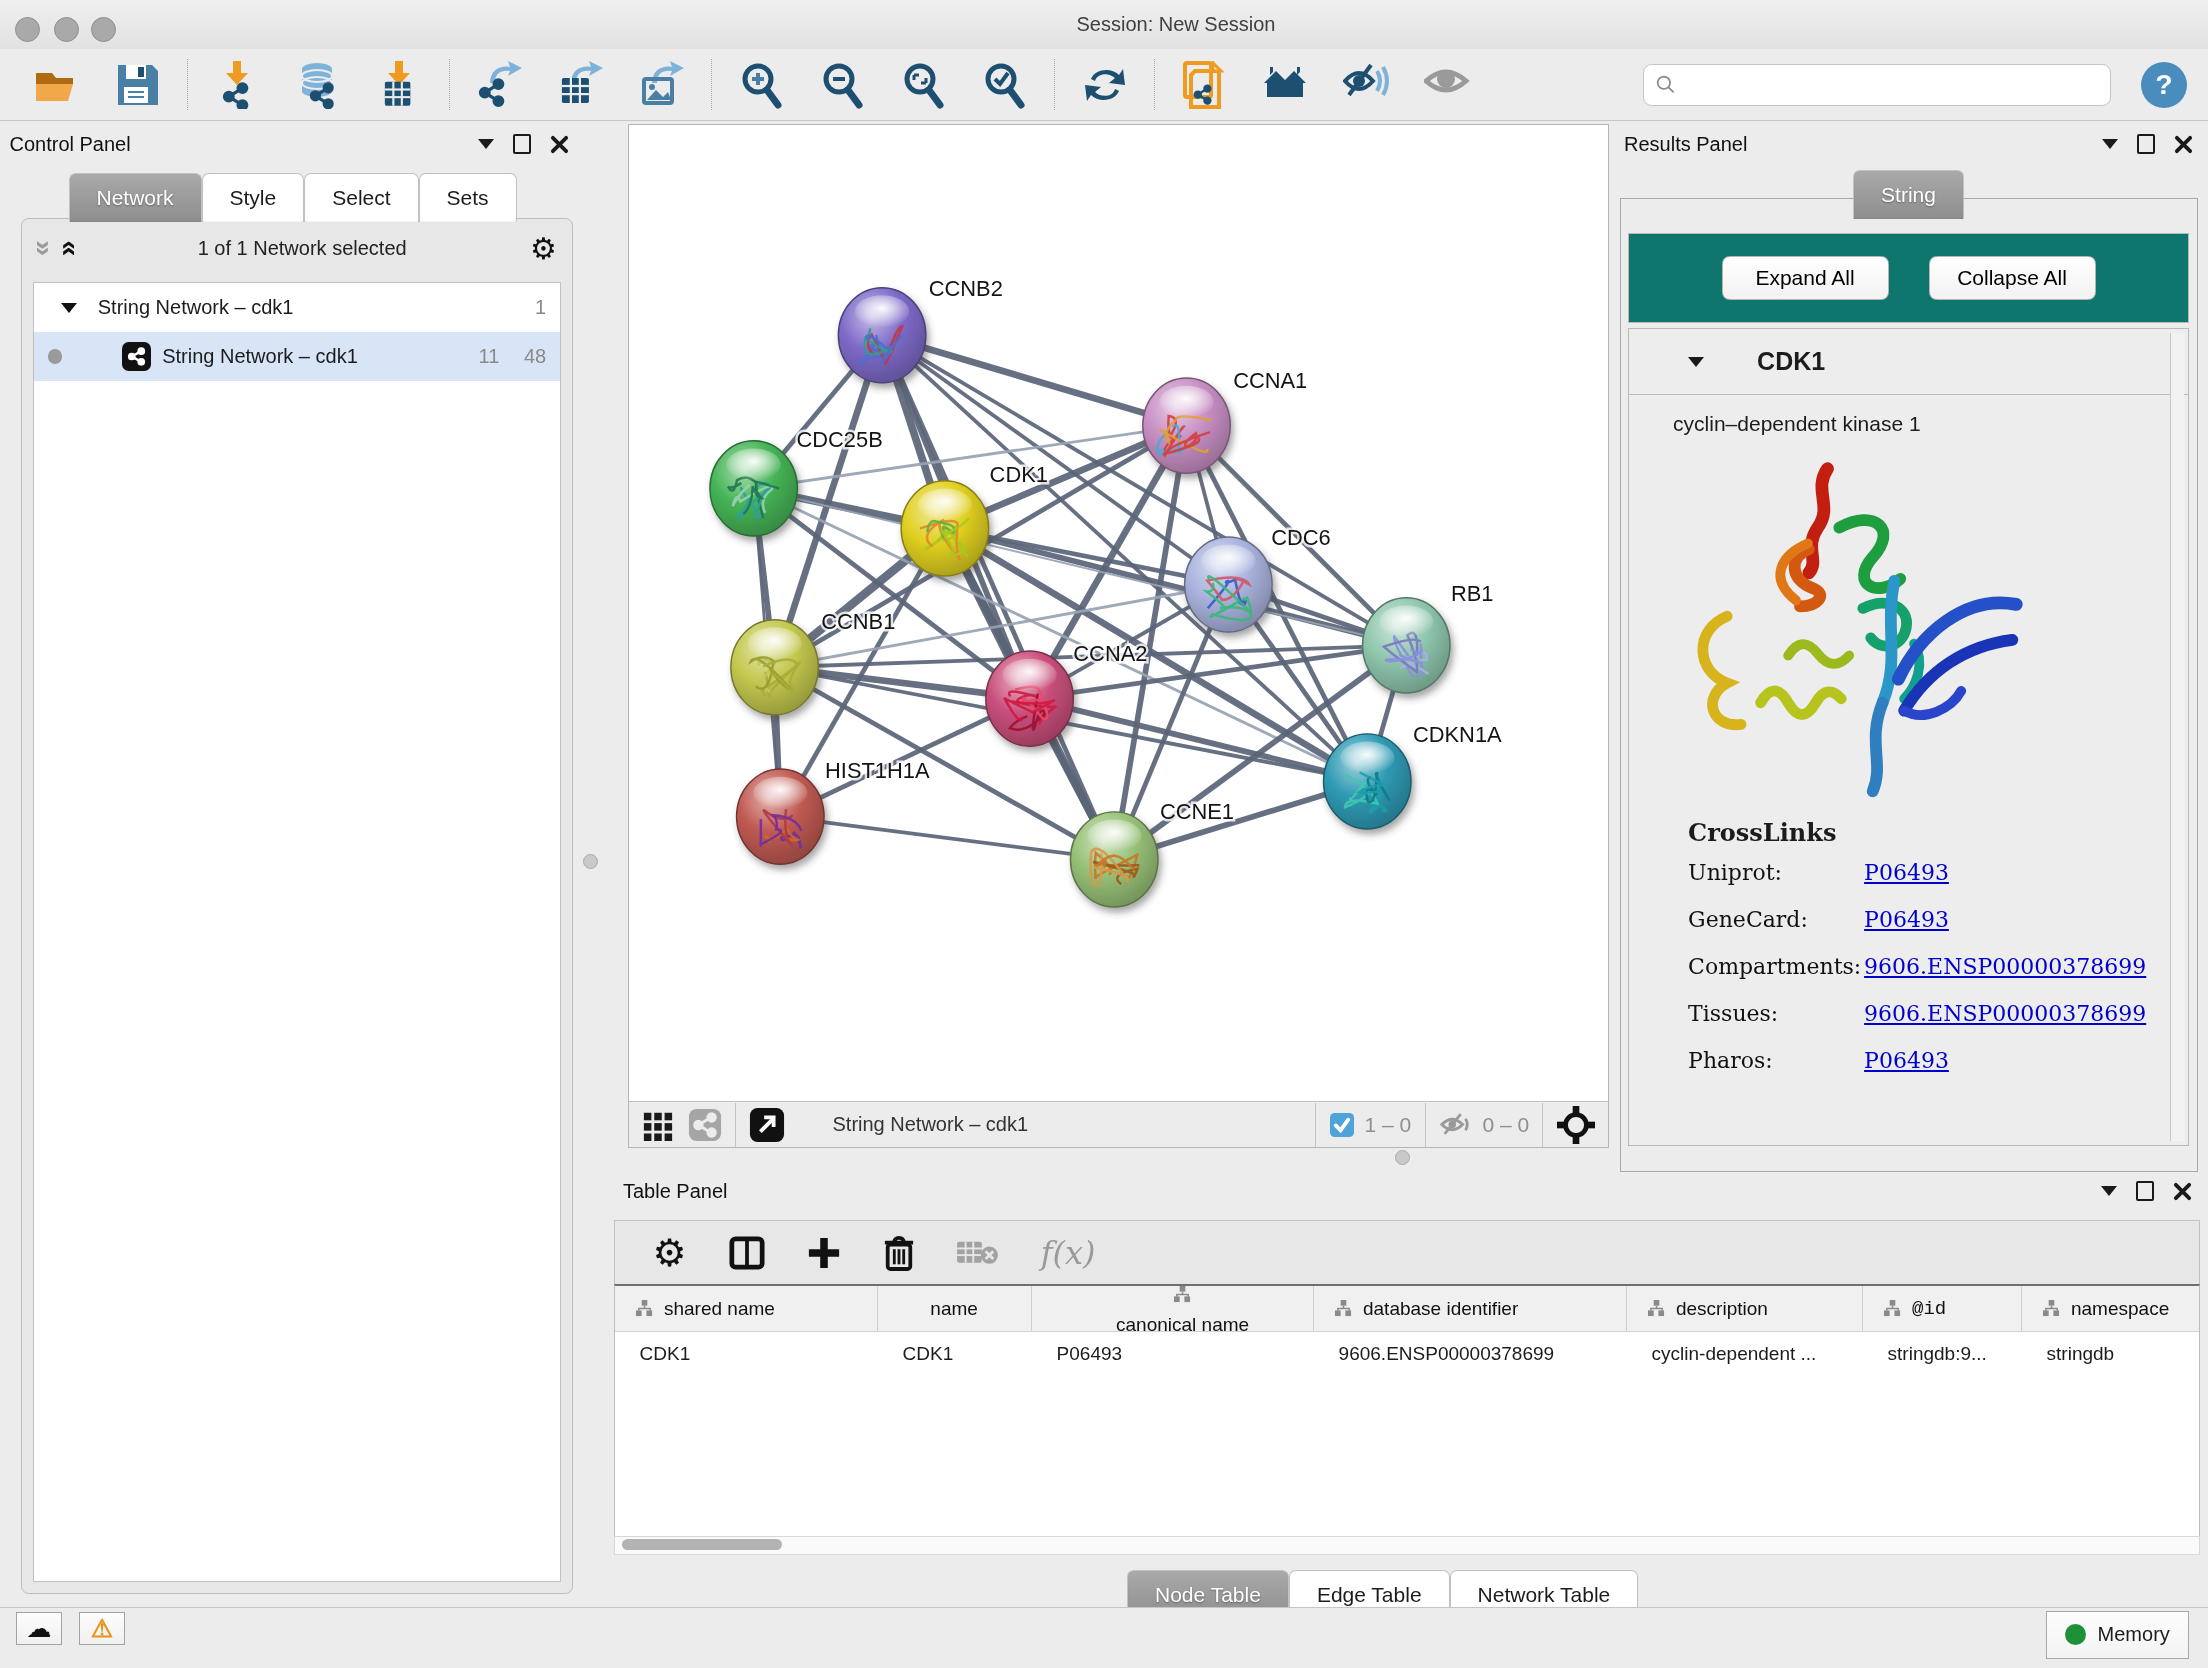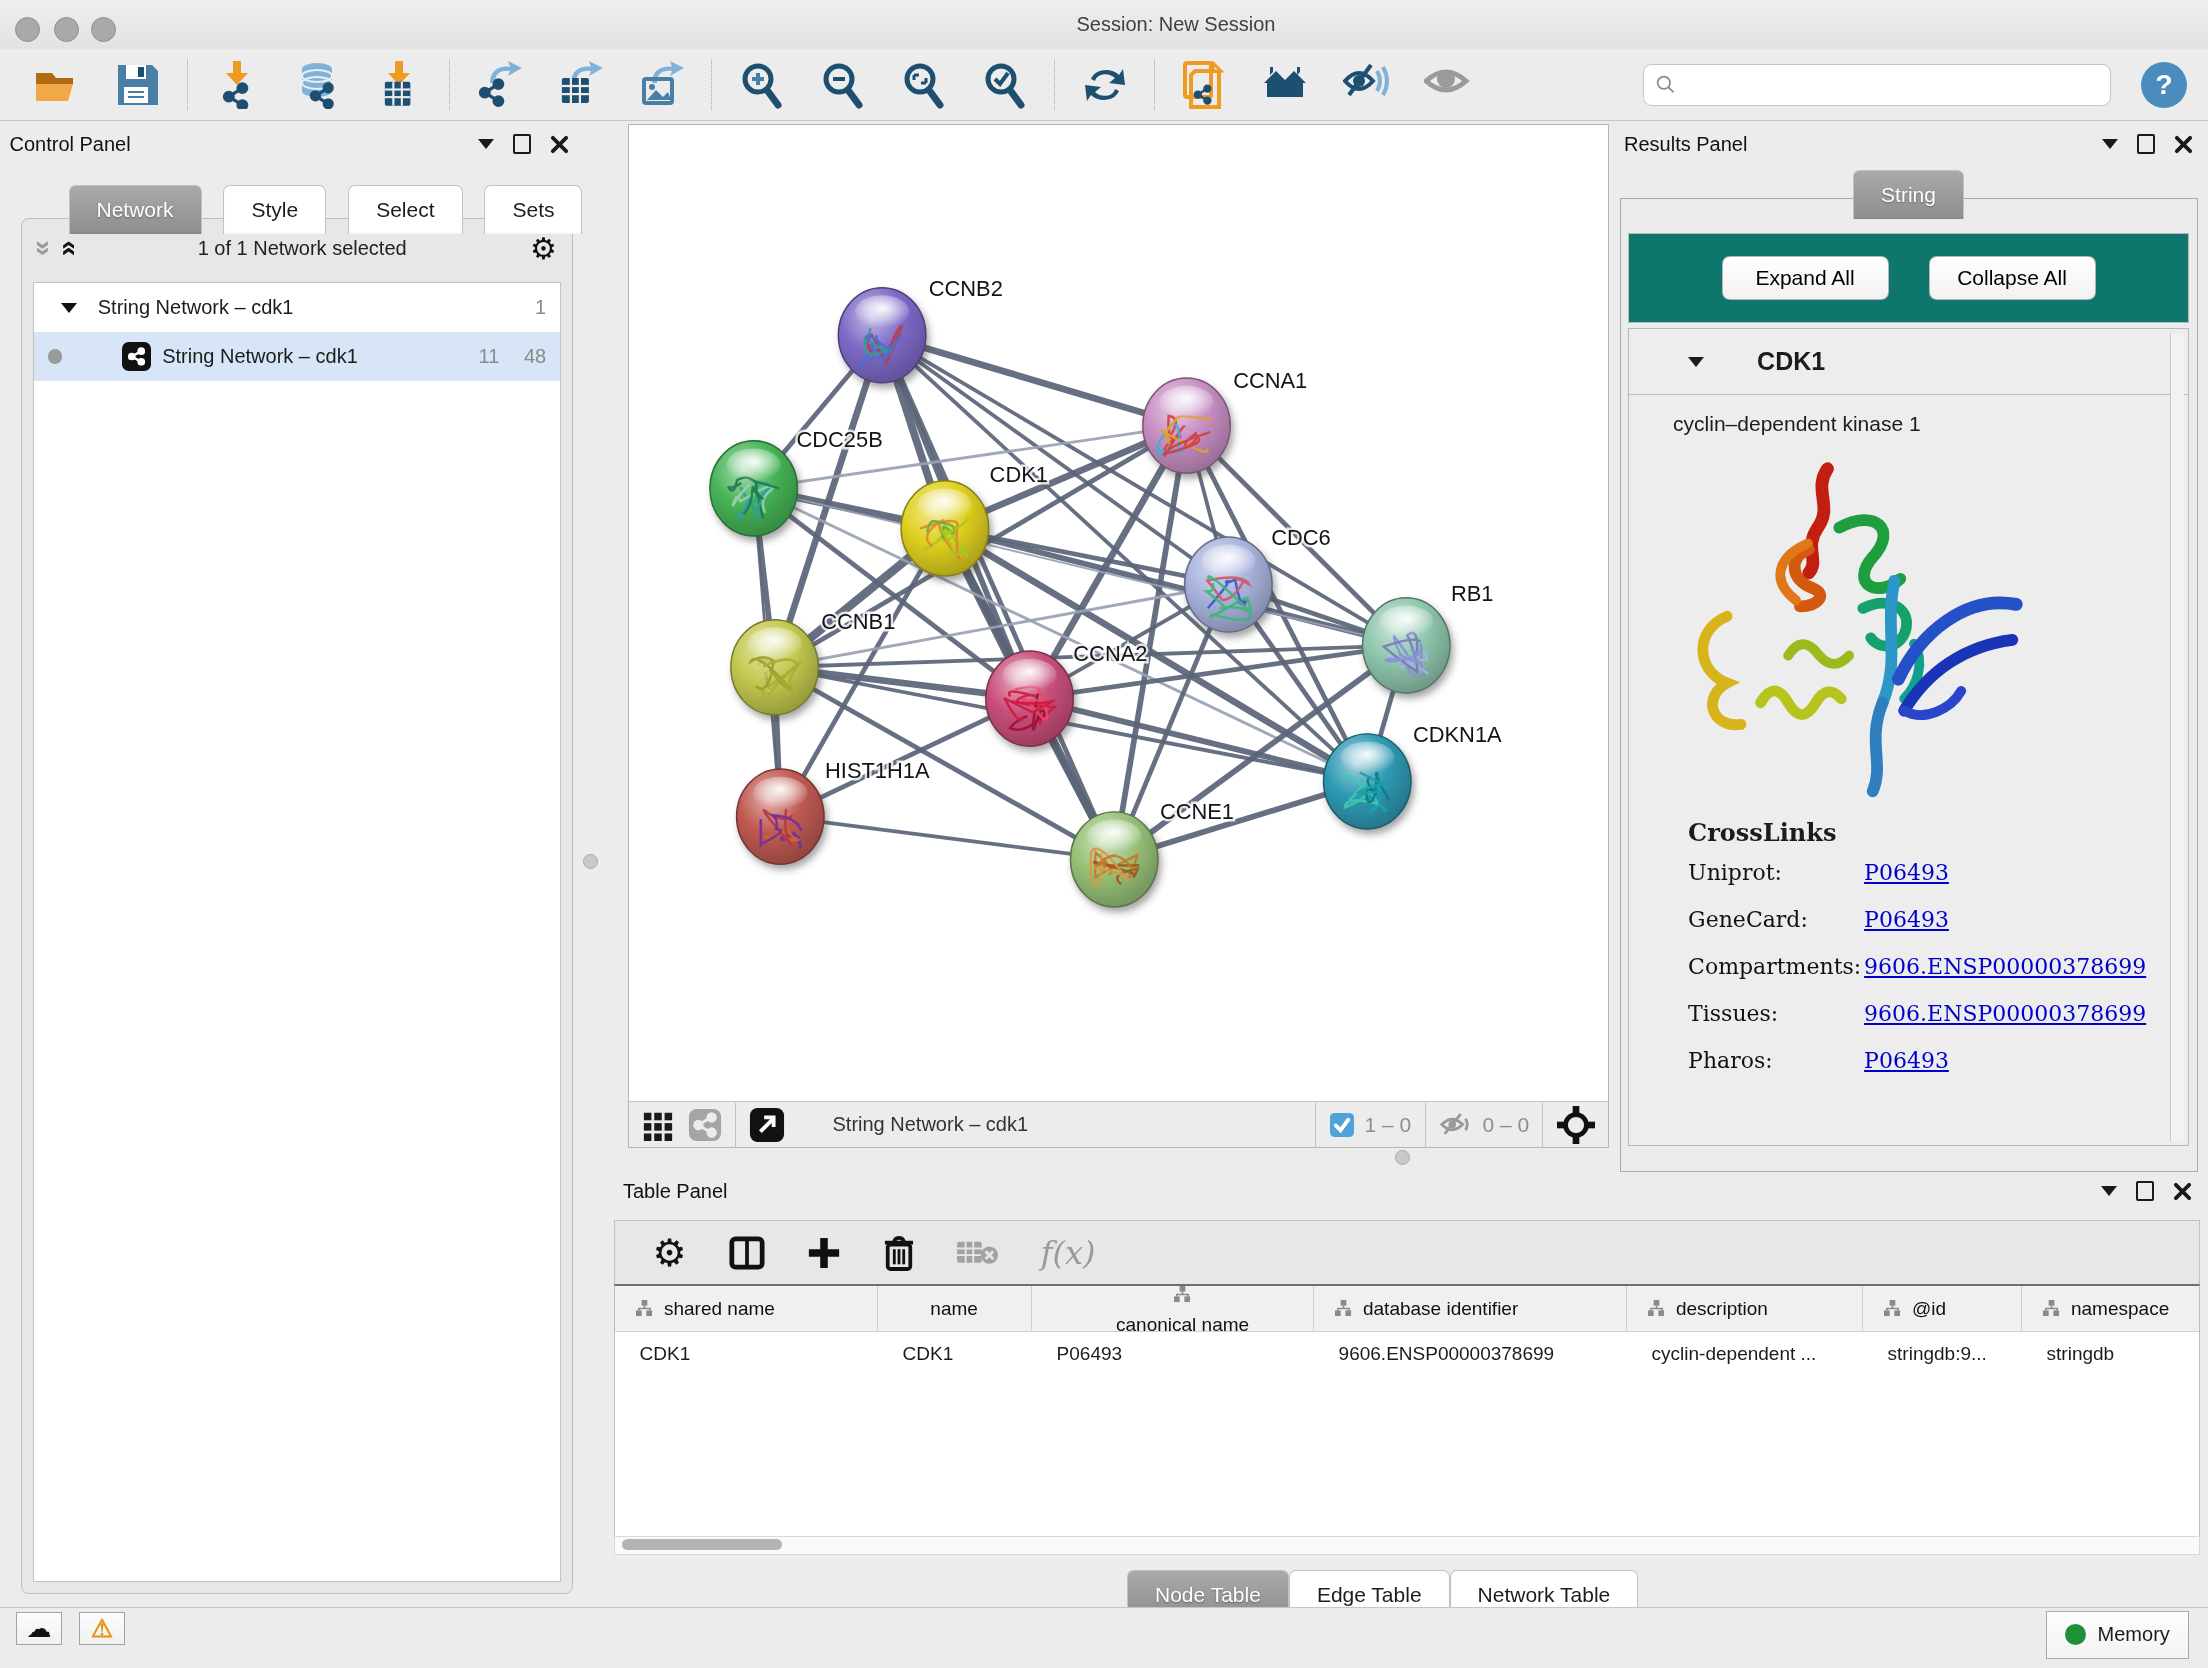--- a/index.html
+++ b/index.html
@@ -30,21 +30,21 @@
             border-top:10.5px solid #1a1a1a;}
   .float-ic{width:14.3px;height:16px;border:2.9px solid #1a1a1a;border-radius:1.9px;}
   
   .tab{height:48px;padding:0 27px;display:flex;align-items:center;justify-content:center;
        font-size:21px;background:#fff;border:1px solid #c2c2c2;border-bottom:none;
        border-radius:6.7px 6.7px 0 0;cursor:pointer;box-shadow:0 -1px 1.9px rgba(0,0,0,.06) inset;}
   .tab.sel{background:linear-gradient(#a9a9a9,#8e8e8e);color:#fff;text-shadow:0 1px 1.9px rgba(0,0,0,.35);}
   
   .control-panel{left:9.5px;top:124px;width:573px;height:1472px;}
   .cp-head{display:flex;align-items:center;height:40px;}
-  .cp-tabs{display:flex;margin-left:59px;margin-top:21px;position:relative;z-index:2;justify-content:space-between;}
+  .cp-tabs{display:flex;margin-left:59px;margin-top:9px;position:relative;z-index:2;}
   .cp-group{position:absolute;left:11.4px;top:94px;width:550px;height:1374px;background:#e7e7e7;
             border:1px solid #bdbdbd;border-radius:7.6px;}
   .cp-sub{display:flex;align-items:center;height:59px;padding:0 15px;}
   .chev{font-size:28.5px;font-weight:bold;line-height:1;display:inline-block;}
   .cp-sub .title{flex:1;text-align:center;font-size:20px;color:#222;}
   .gear{font-size:30px;color:#111;cursor:pointer;line-height:1;}
   .net-list{position:absolute;left:11.4px;top:63px;right:11.4px;bottom:11.4px;background:#fff;
             border:1px solid #c2c2c2;}
   .net-row{display:flex;align-items:center;height:49px;font-size:20px;padding:0 13.3px;gap:11.4px;}
   .net-row.sel{background:#d7e5f7;}
@@ -852,21 +852,21 @@
                 <rect x="0" y="11" width="6" height="6"></rect>
                 <rect x="11" y="11" width="6" height="6"></rect>
               </g>
  <g stroke="#8a8a8a" stroke-width="1.6" fill="none">
                 <path d="M9,6 v3 M3,11 v-2 h12 v2"></path>
               </g>
             </svg>
           </span>
           <span>description</span>
         </div>
-        <div class="th" style="width: 159px;">
+        <div class="th" style="width: 159px; font-family: Liberation Mono, monospace;">
           <span style="display:inline-flex">
             <svg width="17" height="17" viewBox="0 0 18 18">
               <g fill="#8a8a8a">
  <rect x="6" y="0" width="6" height="6"></rect>
                 <rect x="0" y="11" width="6" height="6"></rect>
                 <rect x="11" y="11" width="6" height="6"></rect>
               </g>
  <g stroke="#8a8a8a" stroke-width="1.6" fill="none">
                 <path d="M9,6 v3 M3,11 v-2 h12 v2"></path>
               </g>

